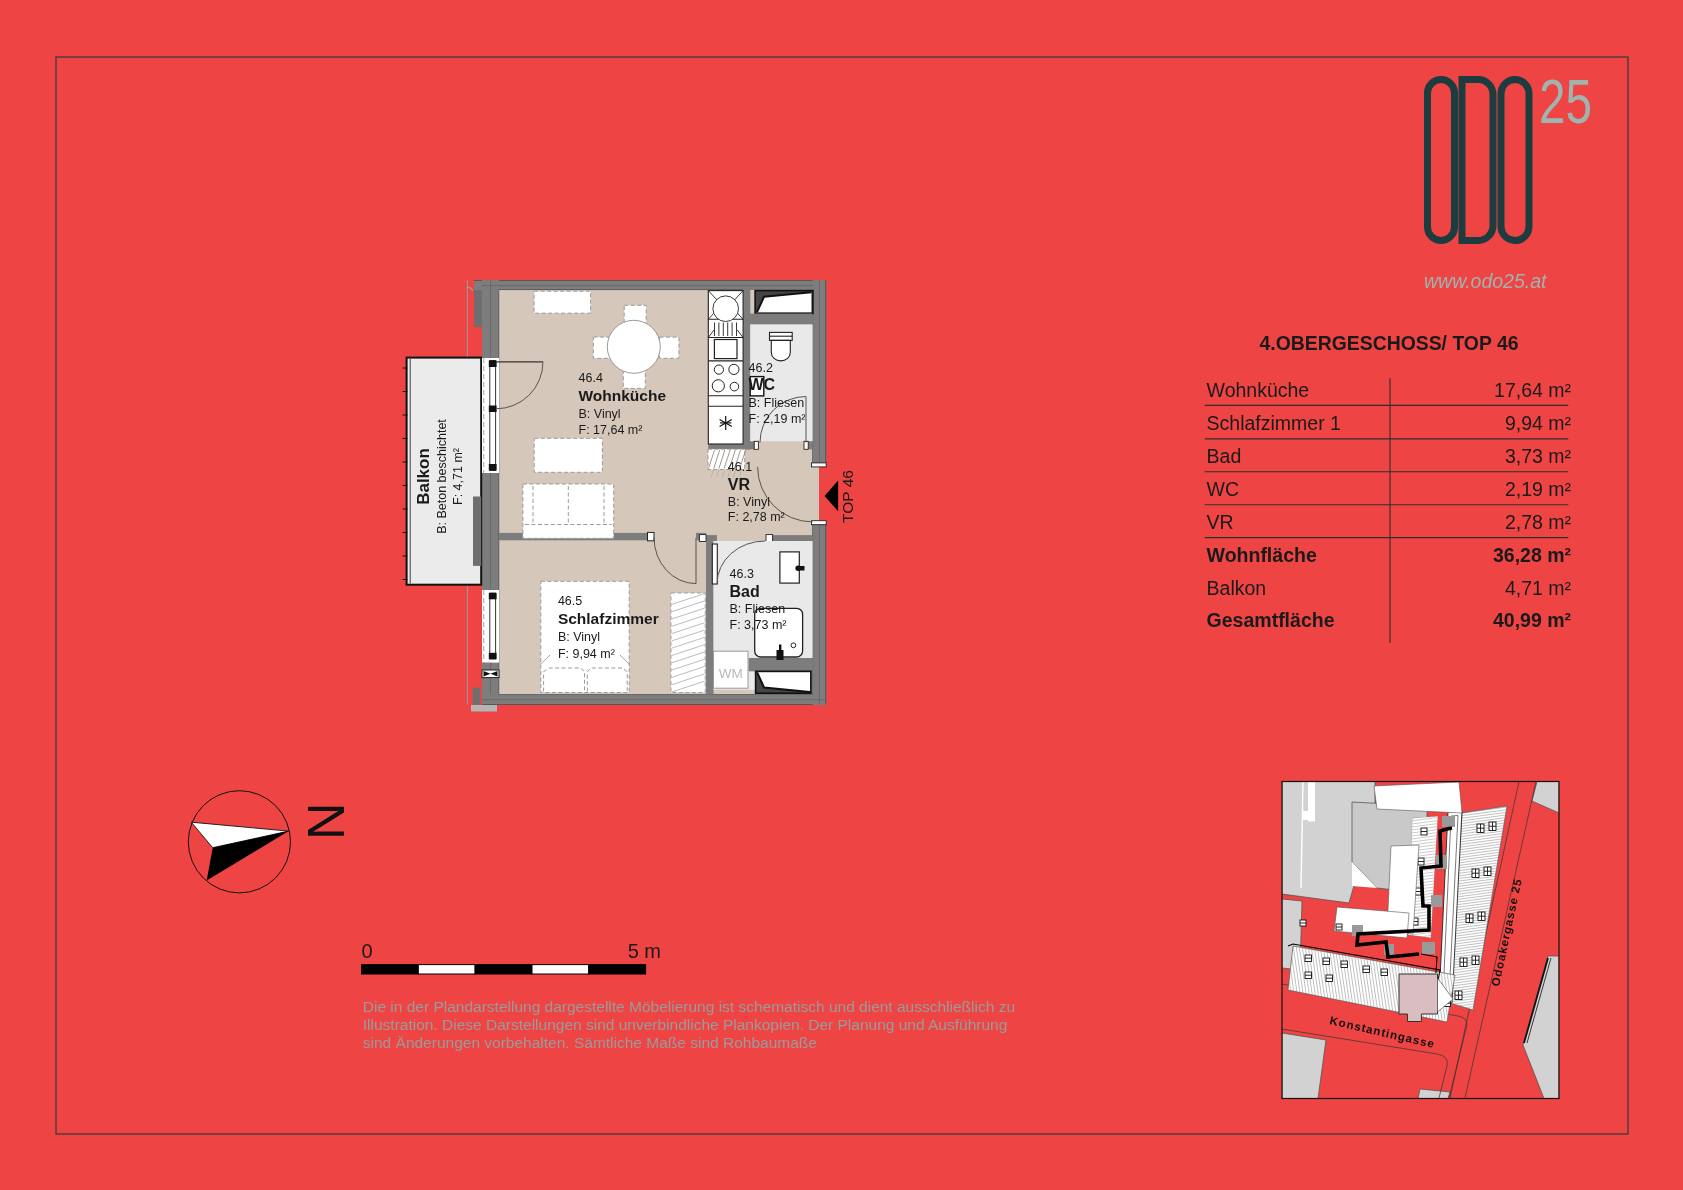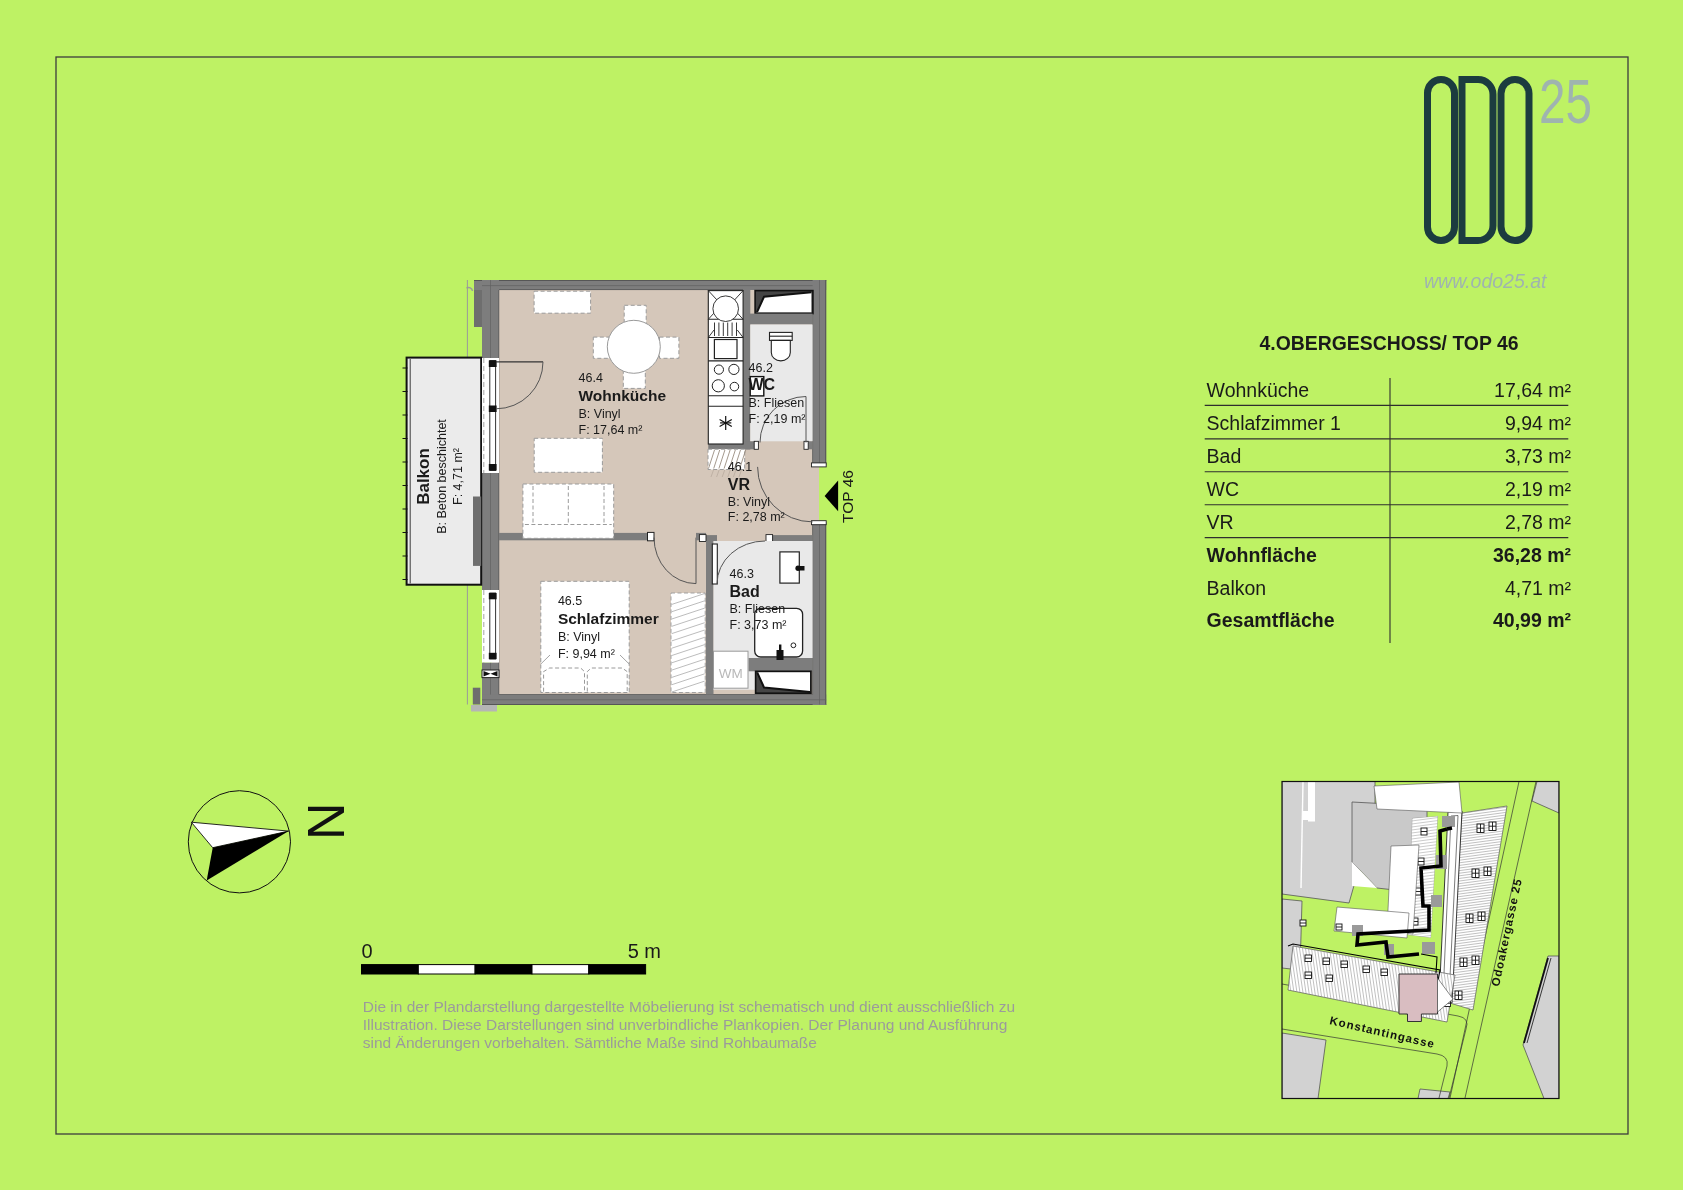--- a/index.html
+++ b/index.html
@@ -1,16 +1,16 @@
 <!DOCTYPE html>
 <html><head>
 <meta charset="utf-8">
 <style>
 html,body{margin:0;padding:0;background:#fff;}
-#page{position:relative;width:1683px;height:1190px;background:#bef264;overflow:hidden;
+#page{position:relative;width:1683px;height:1190px;background:#ef4444;overflow:hidden;
 font-family:"Liberation Sans",sans-serif;}
 svg{position:absolute;left:0;top:0;}
 </style>
 </head>
 <body>
 <div id="page">
 <svg width="1683" height="1190" viewBox="0 0 1683 1190" xmlns="http://www.w3.org/2000/svg">
 
 <rect x="56" y="57" width="1572" height="1077" fill="none" stroke="#3c3c3c" stroke-width="1.3"></rect>
 

